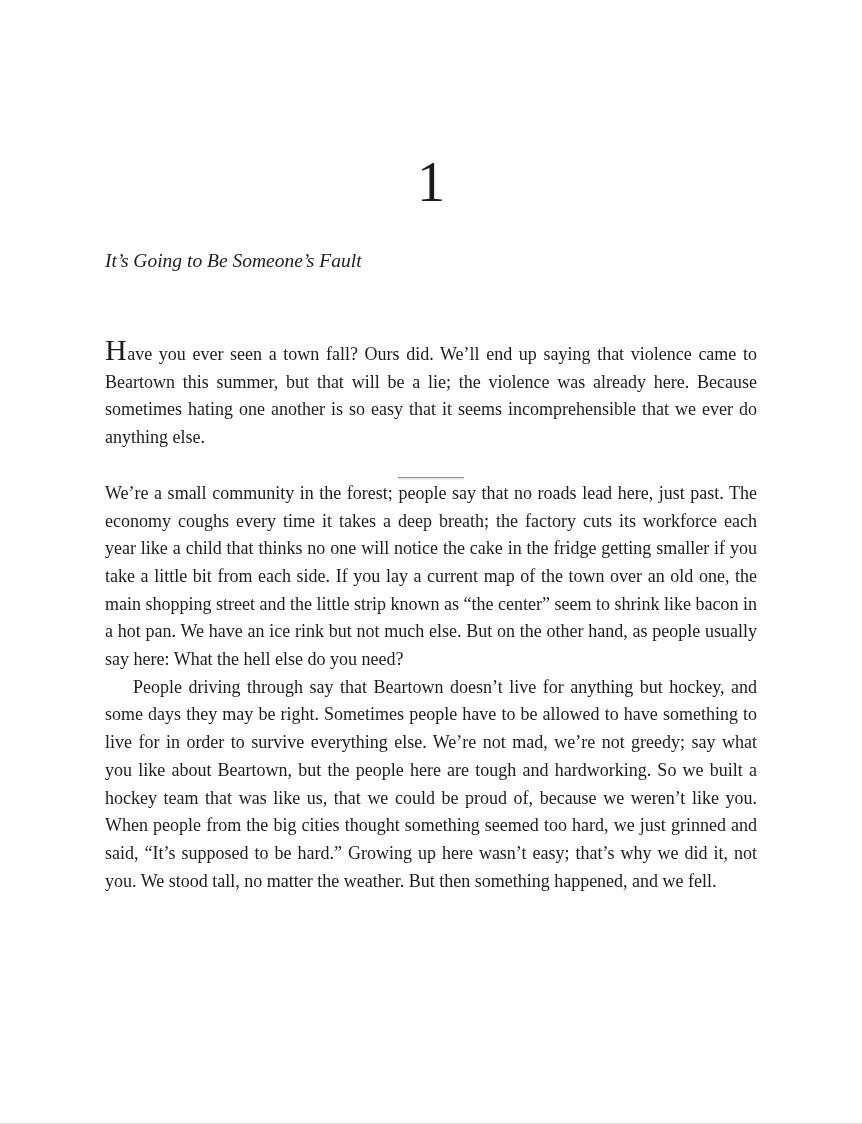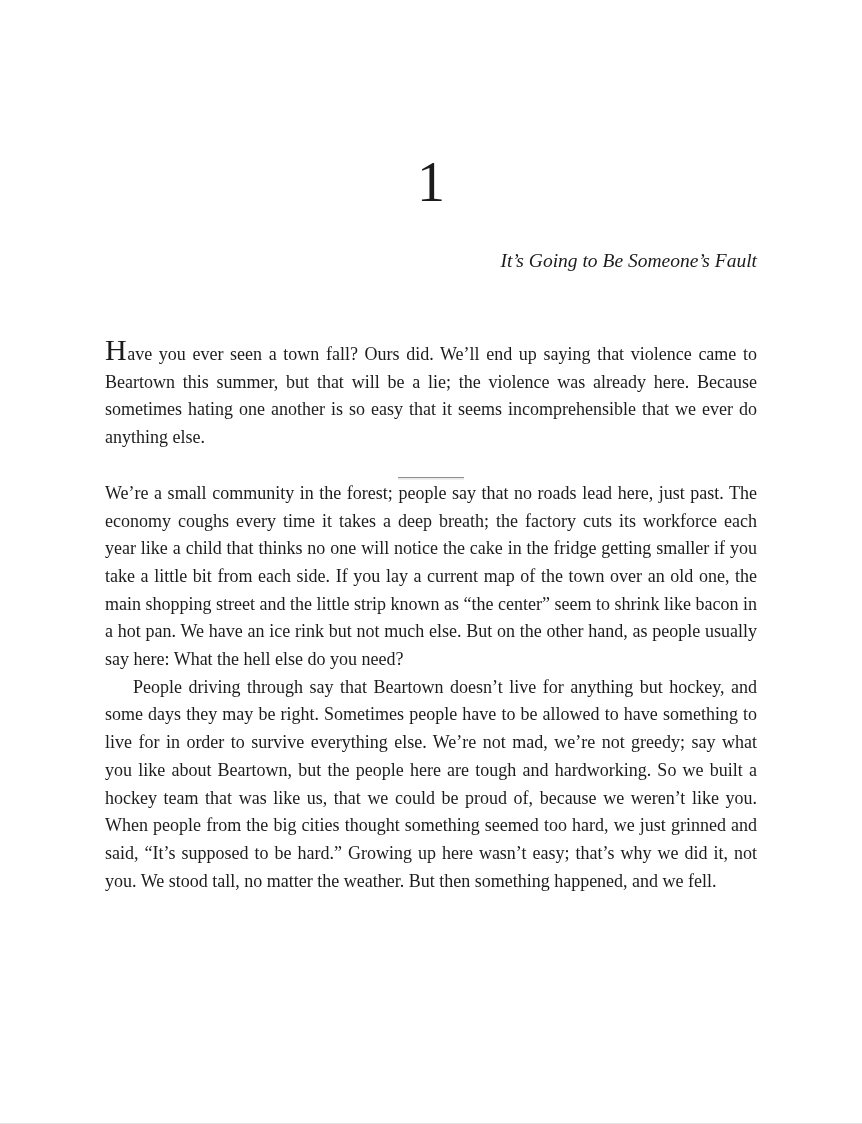--- a/index.html
+++ b/index.html
@@ -23,21 +23,21 @@
   .chapter-number {
     margin-top: 153px;
     text-align: center;
     font-size: 56px;
     line-height: 58px;
     font-weight: 400;
     letter-spacing: 0;
   }
   .chapter-title {
     margin-top: 36px;
-    text-align: right;
+    text-align: left;
     font-style: italic;
     font-size: 19.5px;
     line-height: 28px;
   }
   .para {
     margin: 0;
     text-align: justify;
     font-size: 18px;
     line-height: 27.7px;
     font-family: Liberation Serif, serif;

